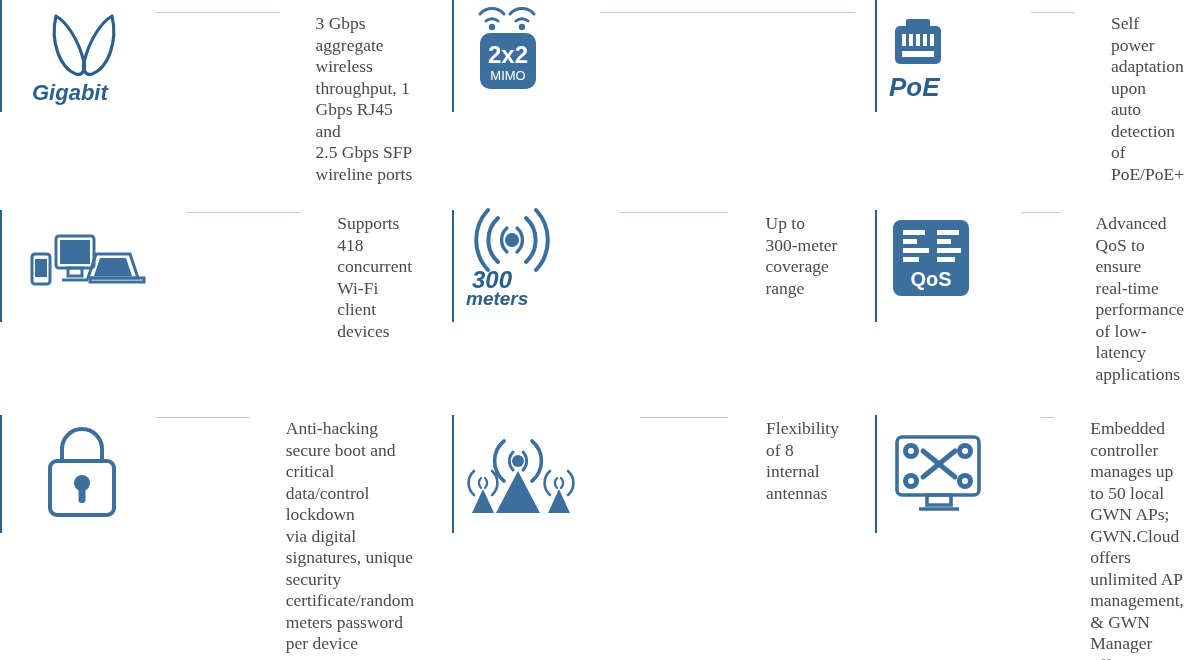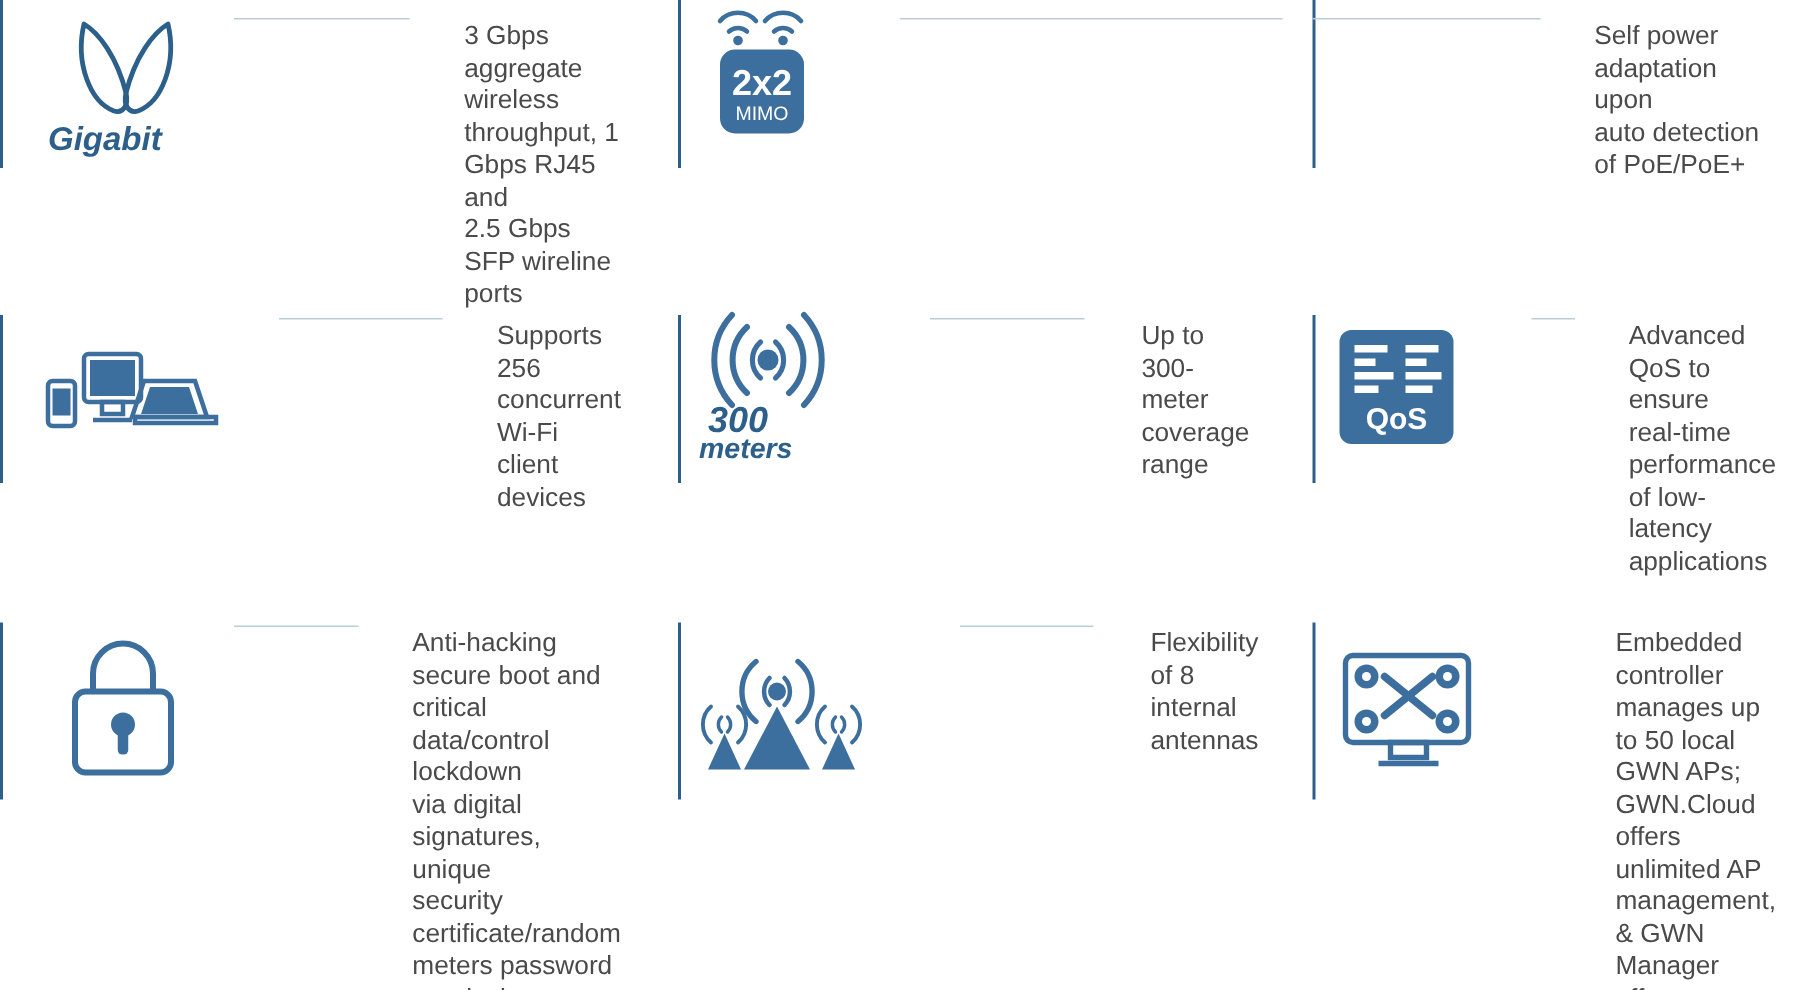--- a/index.html
+++ b/index.html
@@ -42,21 +42,21 @@
     margin-top: 12px;
   }
   .desc {
     color: #4a4a4a;
     font-size: 17.5px;
     line-height: 21.5px;
     padding-top: 13px;
     padding-left: 20px;
     padding-right: 16px;
     white-space: pre-line;
-    font-family: Liberation Sans, sans-serif;
+    font-family: Liberation Serif, serif;
   }
 
   
   .vbar {
     position: absolute;
     left: 0;
     width: 2px;
     background: #2d5f8b;
   }
 
@@ -138,20 +138,35 @@
           <text x="56" y="80" text-anchor="middle" font-size="13" fill="#ffffff" font-family="Liberation Sans, sans-serif">MIMO</text>
         </svg>
       </div>
       <div class="divider"></div>
     </div>
   </div>
 
   <div class="cell r1 r1c3">
     <div class="vbar" style="left:20px; top:0; height:112px;"></div>
     <div class="cell-inner">
+      <div class="icon-area">
+        <svg width="120" height="100" viewBox="0 0 120 100">
+          <rect x="20" y="18" width="46" height="38" rx="5" fill="#3d6f9e"></rect>
+          <rect x="31" y="11" width="24" height="9" rx="2" fill="#3d6f9e"></rect>
+          <g fill="#ffffff">
+            <rect x="27" y="26" width="4" height="12"></rect>
+            <rect x="34" y="26" width="4" height="12"></rect>
+            <rect x="41" y="26" width="4" height="12"></rect>
+            <rect x="48" y="26" width="4" height="12"></rect>
+            <rect x="55" y="26" width="4" height="12"></rect>
+            <rect x="27" y="43" width="32" height="6"></rect>
+          </g>
+          <text class="gbtext" x="14" y="88" font-size="26">PoE</text>
+        </svg>
+      </div>
       <div class="divider"></div>
       <div class="desc">Self power adaptation upon
 auto detection of PoE/PoE+</div>
     </div>
   </div>
 
   <div class="cell r2 r2c1">
     <div class="vbar" style="top:10px; height:112px;"></div>
     <div class="cell-inner">
       <div class="icon-area">
@@ -163,21 +178,21 @@
             <rect x="12" y="36" width="18" height="30" rx="3"></rect>
             <path d="M76 36 h34 l8 24 h-50 z"></path>
             <path d="M70 60 h54 v4 h-54 z"></path>
           </g>
           <rect x="15" y="41" width="12" height="18" fill="#3d6f9e"></rect>
           <rect x="40" y="22" width="30" height="24" fill="#3d6f9e"></rect>
           <path d="M80 40 h26 l6 18 h-38 z" fill="#3d6f9e"></path>
         </svg>
       </div>
       <div class="divider"></div>
-      <div class="desc">Supports 256 concurrent
+      <div class="desc">Supports 418 concurrent
 Wi-Fi client devices</div>
     </div>
   </div>
 
   <div class="cell r2 r2c2">
     <div class="vbar" style="left:22px; top:10px; height:112px;"></div>
     <div class="cell-inner">
       <div class="icon-area">
         <svg width="130" height="108" viewBox="0 0 130 108">
           <g stroke="#3d6f9e" fill="none" stroke-linecap="round">

